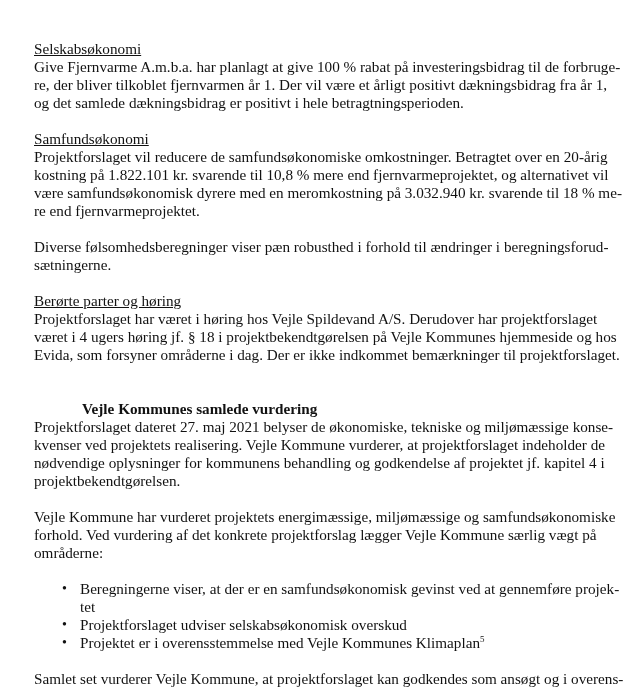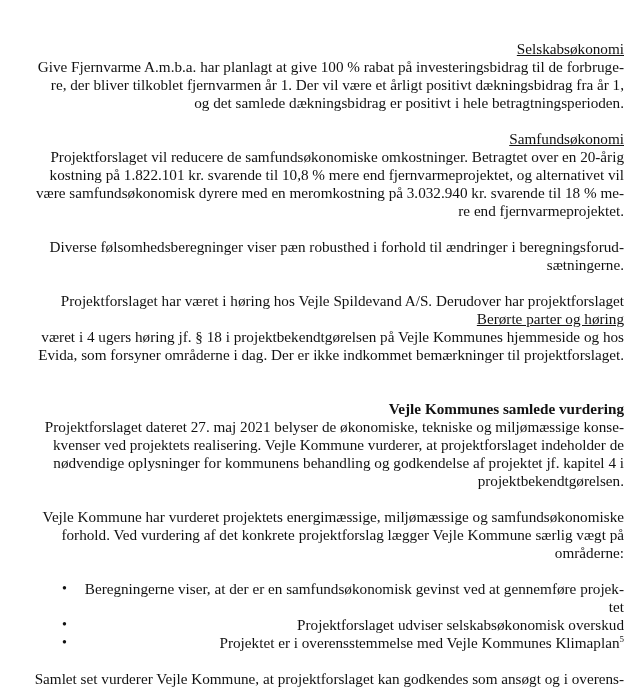--- a/index.html
+++ b/index.html
@@ -2,21 +2,21 @@
 <html><head>
 <meta charset="utf-8">
 <style>
   html, body { margin: 0; padding: 0; background: #ffffff; }
   body { width: 642px; height: 692px; overflow: hidden; position: relative; }
   .page {
     position: absolute; left: 34px; top: 40px; width: 590px;
     font-family: "Liberation Serif", "DejaVu Serif", serif;
     font-size: 15.2px; line-height: 18px; color: #111111;
   }
-  .line { display: block; white-space: nowrap; height: 18px; text-align: right; }
+  .line { display: block; white-space: nowrap; height: 18px; }
   .heading-u { text-decoration: underline; }
   .heading-b { font-weight: bold; margin-left: 48px; }
   .gap { height: 18px; }
   .gap-big { height: 36px; }
   .bullets { margin: 0; padding: 0; list-style: none; }
   .bullet-item { position: relative; padding-left: 46px; }
   .bullet-dot {
     position: absolute; left: 28px; top: 0; font-size: 14px; line-height: 18px;
   }
   sup { font-size: 9px; line-height: 0; vertical-align: super; }
@@ -35,22 +35,22 @@
   <span class="line heading-u">Samfundsøkonomi</span>
   <span class="line">Projektforslaget vil reducere de samfundsøkonomiske omkostninger. Betragtet over en 20-årig</span>
   <span class="line">kostning på 1.822.101 kr. svarende til 10,8 % mere end fjernvarmeprojektet, og alternativet vil</span>
   <span class="line">være samfundsøkonomisk dyrere med en meromkostning på 3.032.940 kr. svarende til 18 % me-</span>
   <span class="line">re end fjernvarmeprojektet.</span>
   <div class="gap"></div>
   <span class="line">Diverse følsomhedsberegninger viser pæn robusthed i forhold til ændringer i beregningsforud-</span>
   <span class="line">sætningerne.</span>
   <div class="gap"></div>
 
+  <span class="line heading-u">Berørte parter og høring</span>
   <span class="line">Projektforslaget har været i høring hos Vejle Spildevand A/S. Derudover har projektforslaget</span>
-  <span class="line heading-u">Berørte parter og høring</span>
   <span class="line">været i 4 ugers høring jf. § 18 i projektbekendtgørelsen på Vejle Kommunes hjemmeside og hos</span>
   <span class="line">Evida, som forsyner områderne i dag. Der er ikke indkommet bemærkninger til projektforslaget.</span>
   <div class="gap-big"></div>
 
   <span class="line heading-b">Vejle Kommunes samlede vurdering</span>
   <span class="line">Projektforslaget dateret 27. maj 2021 belyser de økonomiske, tekniske og miljømæssige konse-</span>
   <span class="line">kvenser ved projektets realisering. Vejle Kommune vurderer, at projektforslaget indeholder de</span>
   <span class="line">nødvendige oplysninger for kommunens behandling og godkendelse af projektet jf. kapitel 4 i</span>
   <span class="line">projektbekendtgørelsen.</span>
   <div class="gap"></div>

